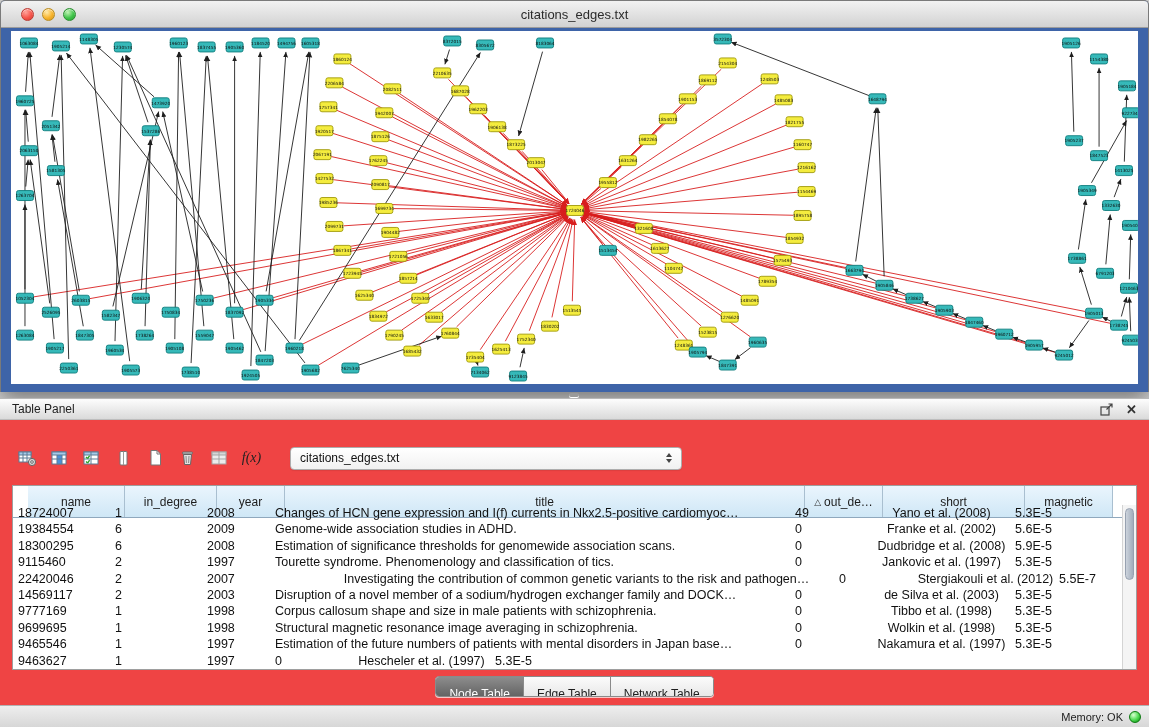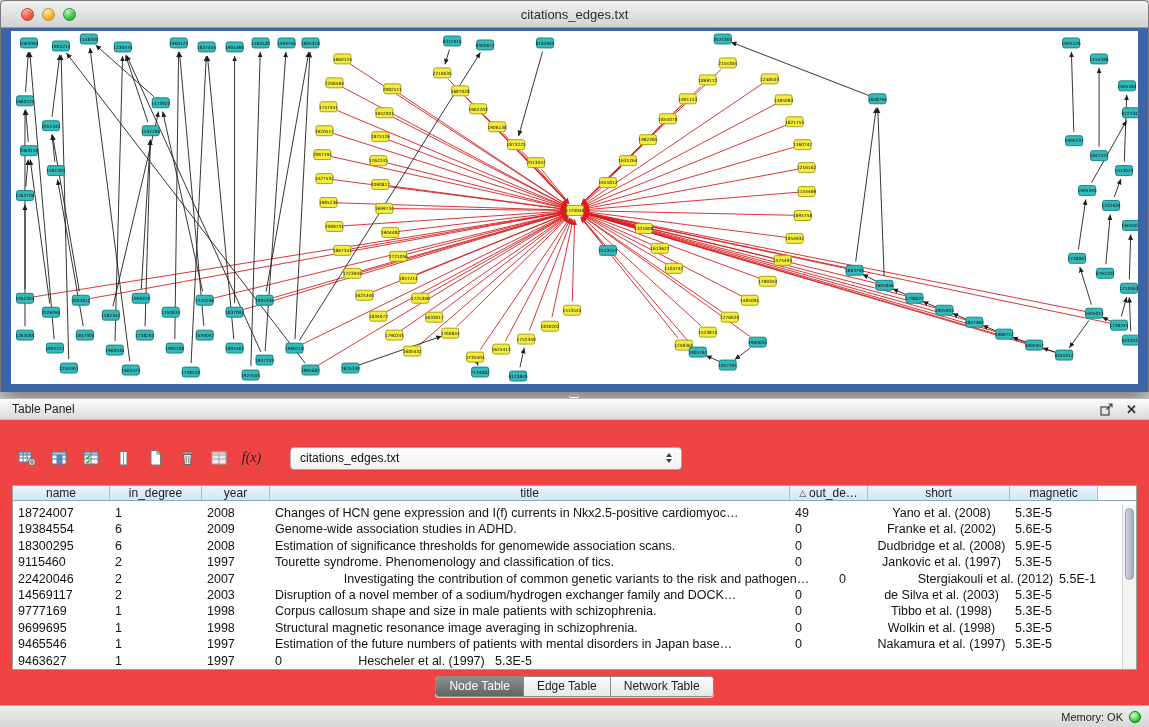--- a/index.html
+++ b/index.html
@@ -40,36 +40,36 @@
   .tool-btn{width:27px;height:26px;display:flex;align-items:center;justify-content:center;margin-right:5px;border-radius:4px;}
   .fx{font-family:"Liberation Serif",serif;font-style:italic;font-size:14px;color:#222;}
   .combo{width:392px;height:23px;margin-left:20px;background:linear-gradient(#ffffff,#f1f1f1);
          border:1px solid #adadad;border-radius:4px;display:flex;align-items:center;padding:0 9px;font-size:12px;color:#111;
          box-shadow:0 1px 1px rgba(0,0,0,.08);}
   .combo-arrows{margin-left:auto;display:flex;flex-direction:column;align-items:center;gap:2px;}
   .tri-up{width:0;height:0;border-left:3.5px solid transparent;border-right:3.5px solid transparent;border-bottom:4.5px solid #444;}
   .tri-down{width:0;height:0;border-left:3.5px solid transparent;border-right:3.5px solid transparent;border-top:4.5px solid #444;}
 
   .table-wrap{position:absolute;left:12px;right:12px;top:86px;height:185px;background:#fff;border:1px solid #9e9e9e;overflow:hidden;}
-  .thead{display:flex;height:15px;border-bottom:1px solid #8fa8bd;}
+  .thead{display:flex;height:32px;border-bottom:1px solid #8fa8bd;padding-left:15px;}
   .th{background:linear-gradient(#eaf5fd,#cfe7f6);border-right:1px solid #a9bfd0;font-size:12px;color:#1c1c1c;
       display:flex;align-items:center;justify-content:center;white-space:nowrap;overflow:hidden;flex:none;}
   .th .sort{font-size:9px;margin-right:3px;color:#333;}
   .th-filler{flex:1;background:#fff;}
   .tbody{position:absolute;left:0;right:14px;top:19px;bottom:0;overflow:hidden;}
   .tr{display:flex;height:16.4px;}
   .td{font-size:12.5px;line-height:16.4px;padding-left:5px;white-space:nowrap;overflow:hidden;color:#111;flex:none;}
   .vscroll{position:absolute;right:0;top:19px;bottom:0;width:14px;background:#f4f4f4;border-left:1px solid #d4d4d4;}
   .vthumb{position:absolute;top:3px;left:2px;width:9px;height:72px;border-radius:5px;
           background:linear-gradient(90deg,#ccd3dc,#a2adbc);border:1px solid #97a1b0;}
 
   .tabs{position:absolute;top:277px;left:0;right:0;display:flex;justify-content:center;}
   .seg{display:flex;border:1px solid #8a8a8a;border-radius:4px;overflow:hidden;background:#f4f4f4;
        box-shadow:0 1px 0 rgba(255,255,255,.7);}
-  .seg-btn{padding:0 13px;font-size:12px;color:#1d1d1d;height:19px;line-height:19px;border-left:1px solid #8a8a8a;
+  .seg-btn{padding:8px 13px;font-size:12px;color:#1d1d1d;height:19px;line-height:19px;border-left:1px solid #8a8a8a;
            background:linear-gradient(#fbfbfb,#e8e8e8);}
   .seg-btn:first-child{border-left:none;}
   .seg-btn.active{background:linear-gradient(#8d8d8d,#646464);color:#fff;}
 
   
   .statusbar{position:absolute;left:0;bottom:0;width:1149px;height:22px;background:linear-gradient(#eeeeee,#d7d7d7);
              border-top:1px solid #b2b2b2;display:flex;align-items:center;justify-content:flex-end;padding:0 8px;gap:6px;}
   .memory-label{font-size:11px;color:#222;}
   .memory-dot{width:12px;height:12px;border-radius:50%;border:1px solid #0d7a12;
               background:radial-gradient(circle at 35% 30%,#d9ffd2,#55dd58 50%,#18a01e 85%);}
@@ -949,21 +949,21 @@
             <div class="td" style="width: 142px; text-align: center;">Jankovic et al. (1997)</div>
             <div class="td" style="width: 88px; text-align: left;">5.3E-5</div>
           </div>
           <div class="tr">
             <div class="td" style="width: 97px; text-align: left;">22420046</div>
             <div class="td" style="width: 92px; text-align: left;">2</div>
             <div class="td" style="width: 68px; text-align: left;">2007</div>
             <div class="td" style="width: 520px; text-align: center; margin-left: 44px;">Investigating the contribution of common genetic variants to the risk and pathogen…</div>
             <div class="td" style="width: 78px; text-align: left;">0</div>
             <div class="td" style="width: 142px; text-align: center;">Stergiakouli et al. (2012)</div>
-            <div class="td" style="width: 88px; text-align: left;">5.5E-1</div>
+            <div class="td" style="width: 88px; text-align: left;">5.5E-7</div>
           </div>
           <div class="tr">
             <div class="td" style="width: 97px; text-align: left;">14569117</div>
             <div class="td" style="width: 92px; text-align: left;">2</div>
             <div class="td" style="width: 68px; text-align: left;">2003</div>
             <div class="td" style="width: 520px; text-align: left;">Disruption of a novel member of a sodium/hydrogen exchanger family and DOCK…</div>
             <div class="td" style="width: 78px; text-align: left;">0</div>
             <div class="td" style="width: 142px; text-align: center;">de Silva et al. (2003)</div>
             <div class="td" style="width: 88px; text-align: left;">5.3E-5</div>
           </div>

